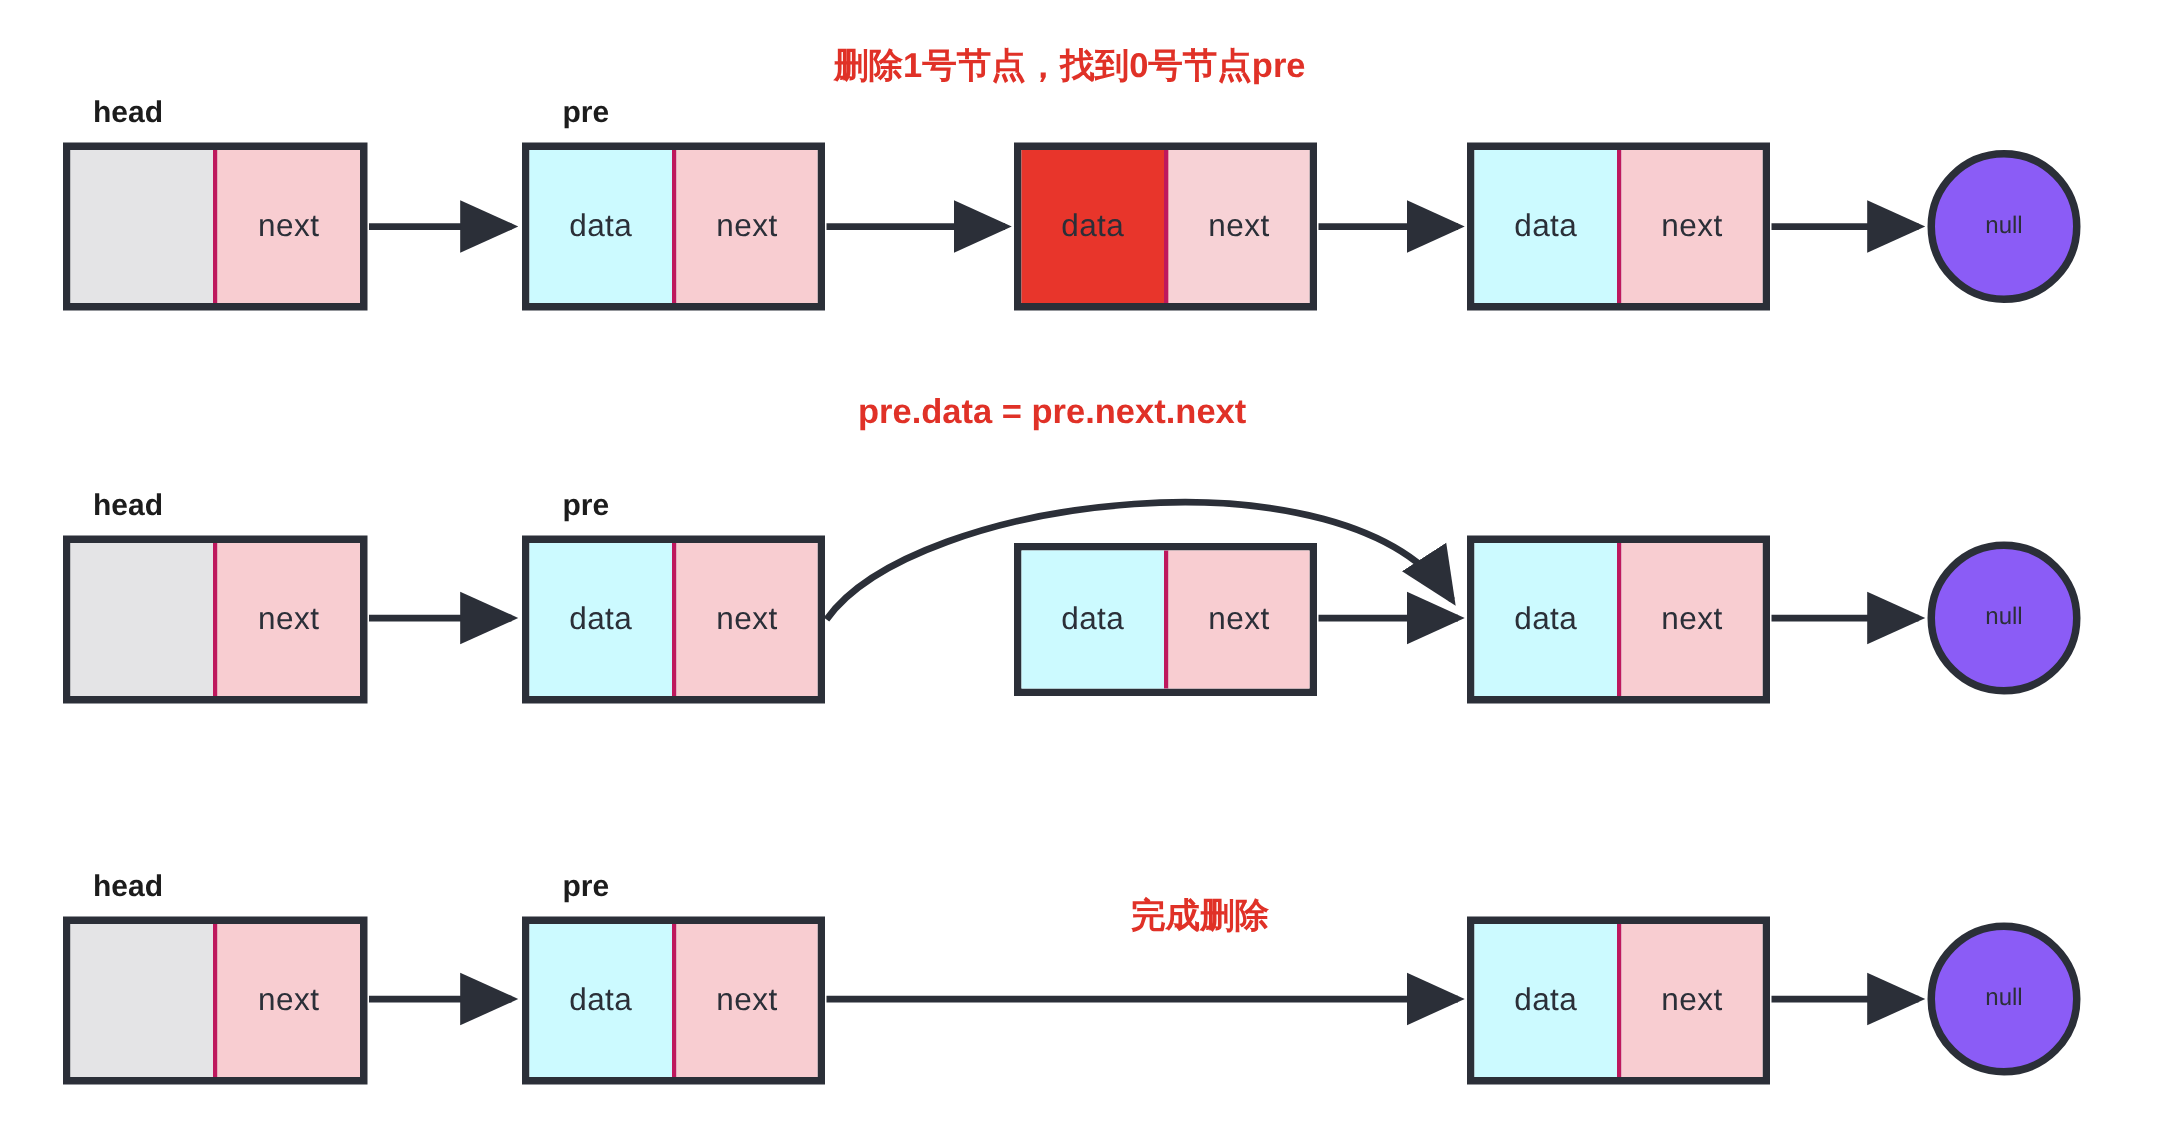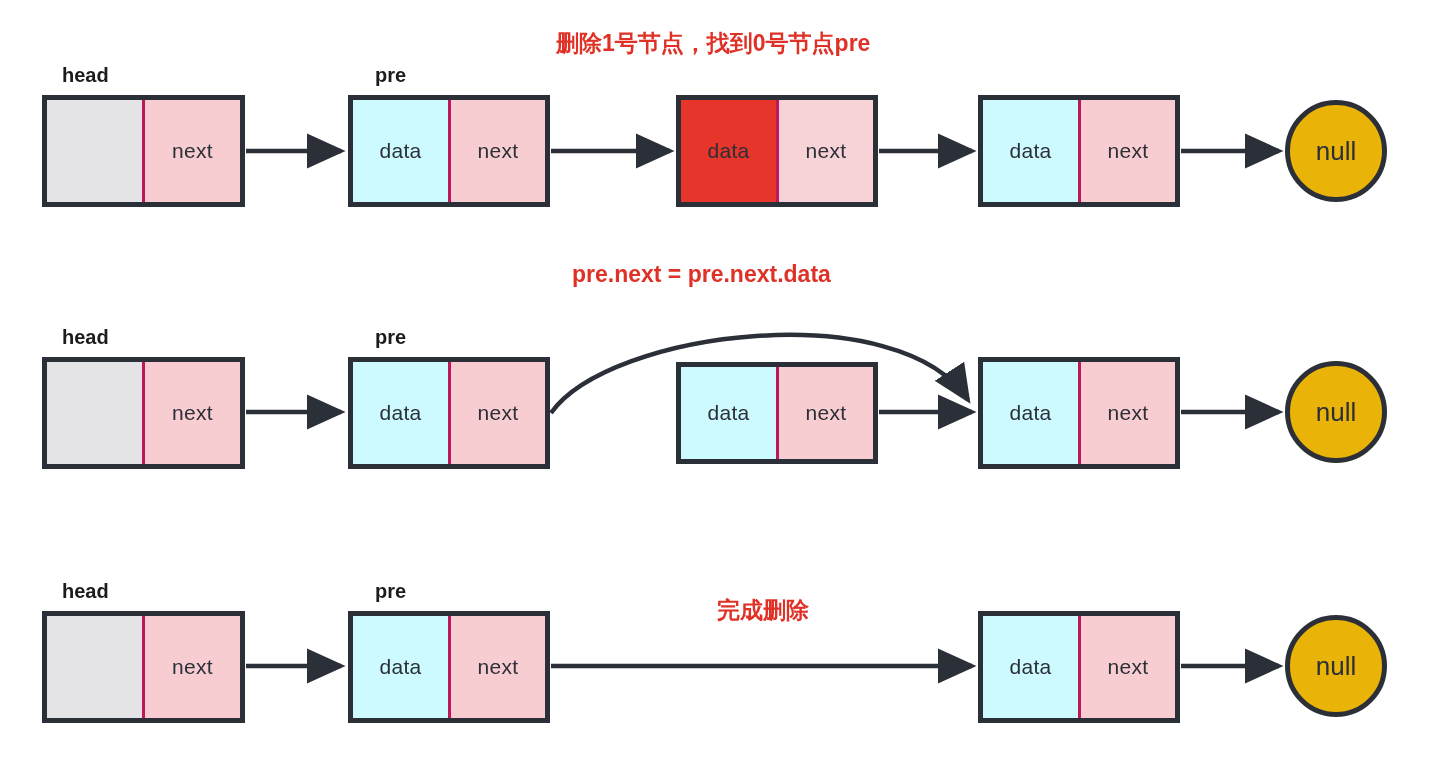--- a/index.html
+++ b/index.html
@@ -49,26 +49,26 @@
   .cell-data    { background: #ccfaff; }
   .cell-next    { background: #f8cdd1; }
   .cell-data-del{ background: #e8352b; }
   .cell-next-del{ background: #f7d2d6; }
 
   .null-circle {
     position: absolute;
     box-sizing: border-box;
     border: 5px solid #2b2f38;
     border-radius: 50%;
-    background: #eab308;
+    background: #8b5cf6;
     display: flex;
     align-items: center;
     justify-content: center;
     font-family: "Liberation Sans", sans-serif;
-    font-size: 26px;
+    font-size: 16px;
     color: #2b2f38;
   }
   .ptr-label {
     position: absolute;
     font-family: "Liberation Sans", sans-serif;
     font-size: 20px;
     font-weight: bold;
     color: #1c1c1c;
     white-space: nowrap;
   }
@@ -135,21 +135,21 @@
     <div class="cell cell-next-del" style="width:97px;">next</div>
   </div>
 
   <div class="node" style="left:978px; top:95px; width:202px; height:112px;">
     <div class="cell left cell-data" style="width:101px;">data</div>
     <div class="cell cell-next" style="width:97px;">next</div>
   </div>
 
   <div class="null-circle" style="left:1285px; top:100px; width:102px; height:102px;">null</div>
 
-  <div class="caption" style="left:572px; top:261px;">pre.next = pre.next.data</div>
+  <div class="caption" style="left:572px; top:261px;">pre.data = pre.next.next</div>
 
   <div class="ptr-label" style="left:62px; top:326px;">head</div>
   <div class="ptr-label" style="left:375px; top:326px;">pre</div>
 
   <div class="node" style="left:42px; top:357px; width:203px; height:112px;">
     <div class="cell left cell-empty" style="width:101px;"></div>
     <div class="cell cell-next" style="width:98px;">next</div>
   </div>
 
   <div class="node" style="left:348px; top:357px; width:202px; height:112px;">
@@ -162,21 +162,21 @@
     <div class="cell cell-next" style="width:97px;">next</div>
   </div>
 
   <div class="node" style="left:978px; top:357px; width:202px; height:112px;">
     <div class="cell left cell-data" style="width:101px;">data</div>
     <div class="cell cell-next" style="width:97px;">next</div>
   </div>
 
   <div class="null-circle" style="left:1285px; top:361px; width:102px; height:102px;">null</div>
 
-  <div class="caption" style="left:717px; top:595px;">完成删除</div>
+  <div class="caption" style="left:754px; top:595px;">完成删除</div>
 
   <div class="ptr-label" style="left:62px; top:580px;">head</div>
   <div class="ptr-label" style="left:375px; top:580px;">pre</div>
 
   <div class="node" style="left:42px; top:611px; width:203px; height:112px;">
     <div class="cell left cell-empty" style="width:101px;"></div>
     <div class="cell cell-next" style="width:98px;">next</div>
   </div>
 
   <div class="node" style="left:348px; top:611px; width:202px; height:112px;">

